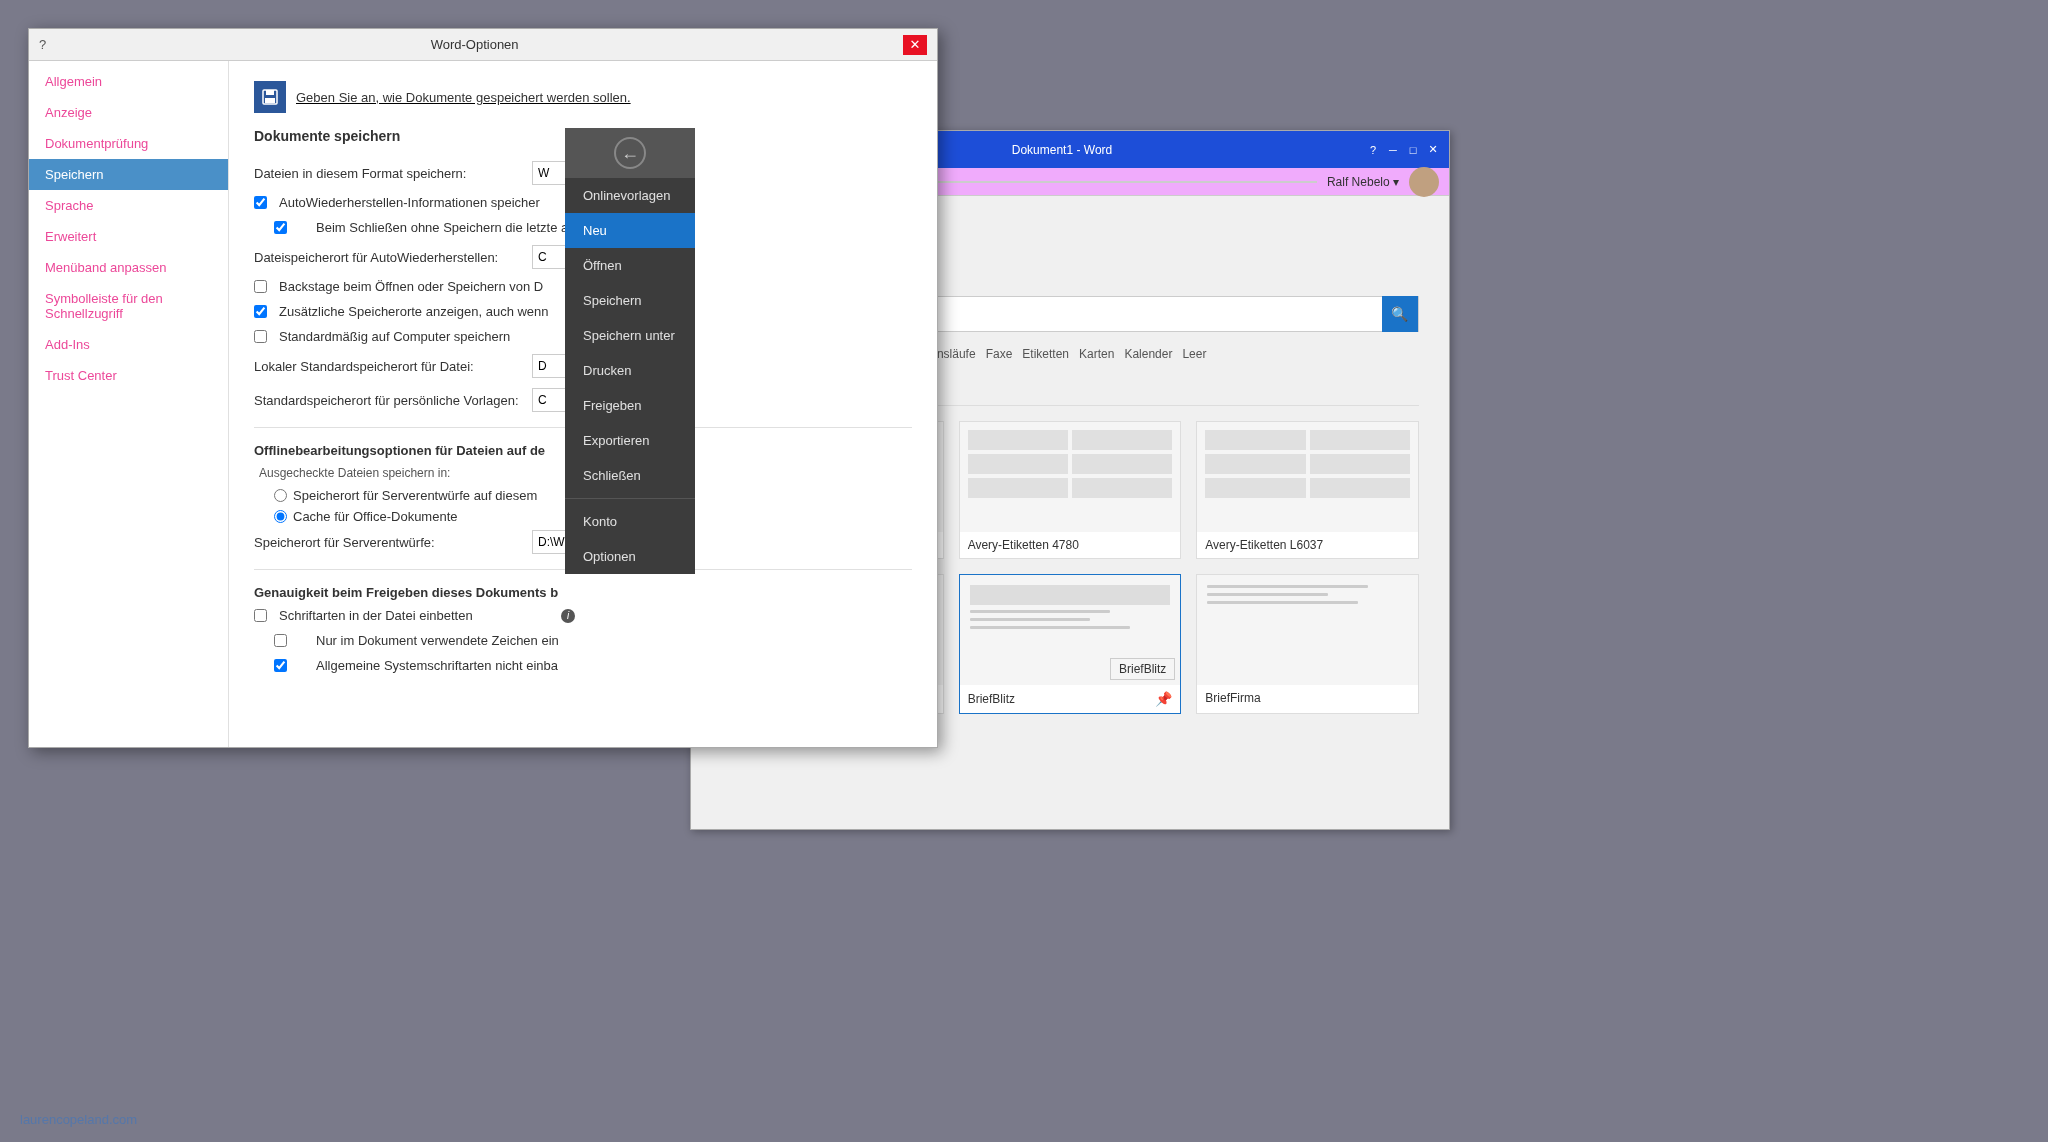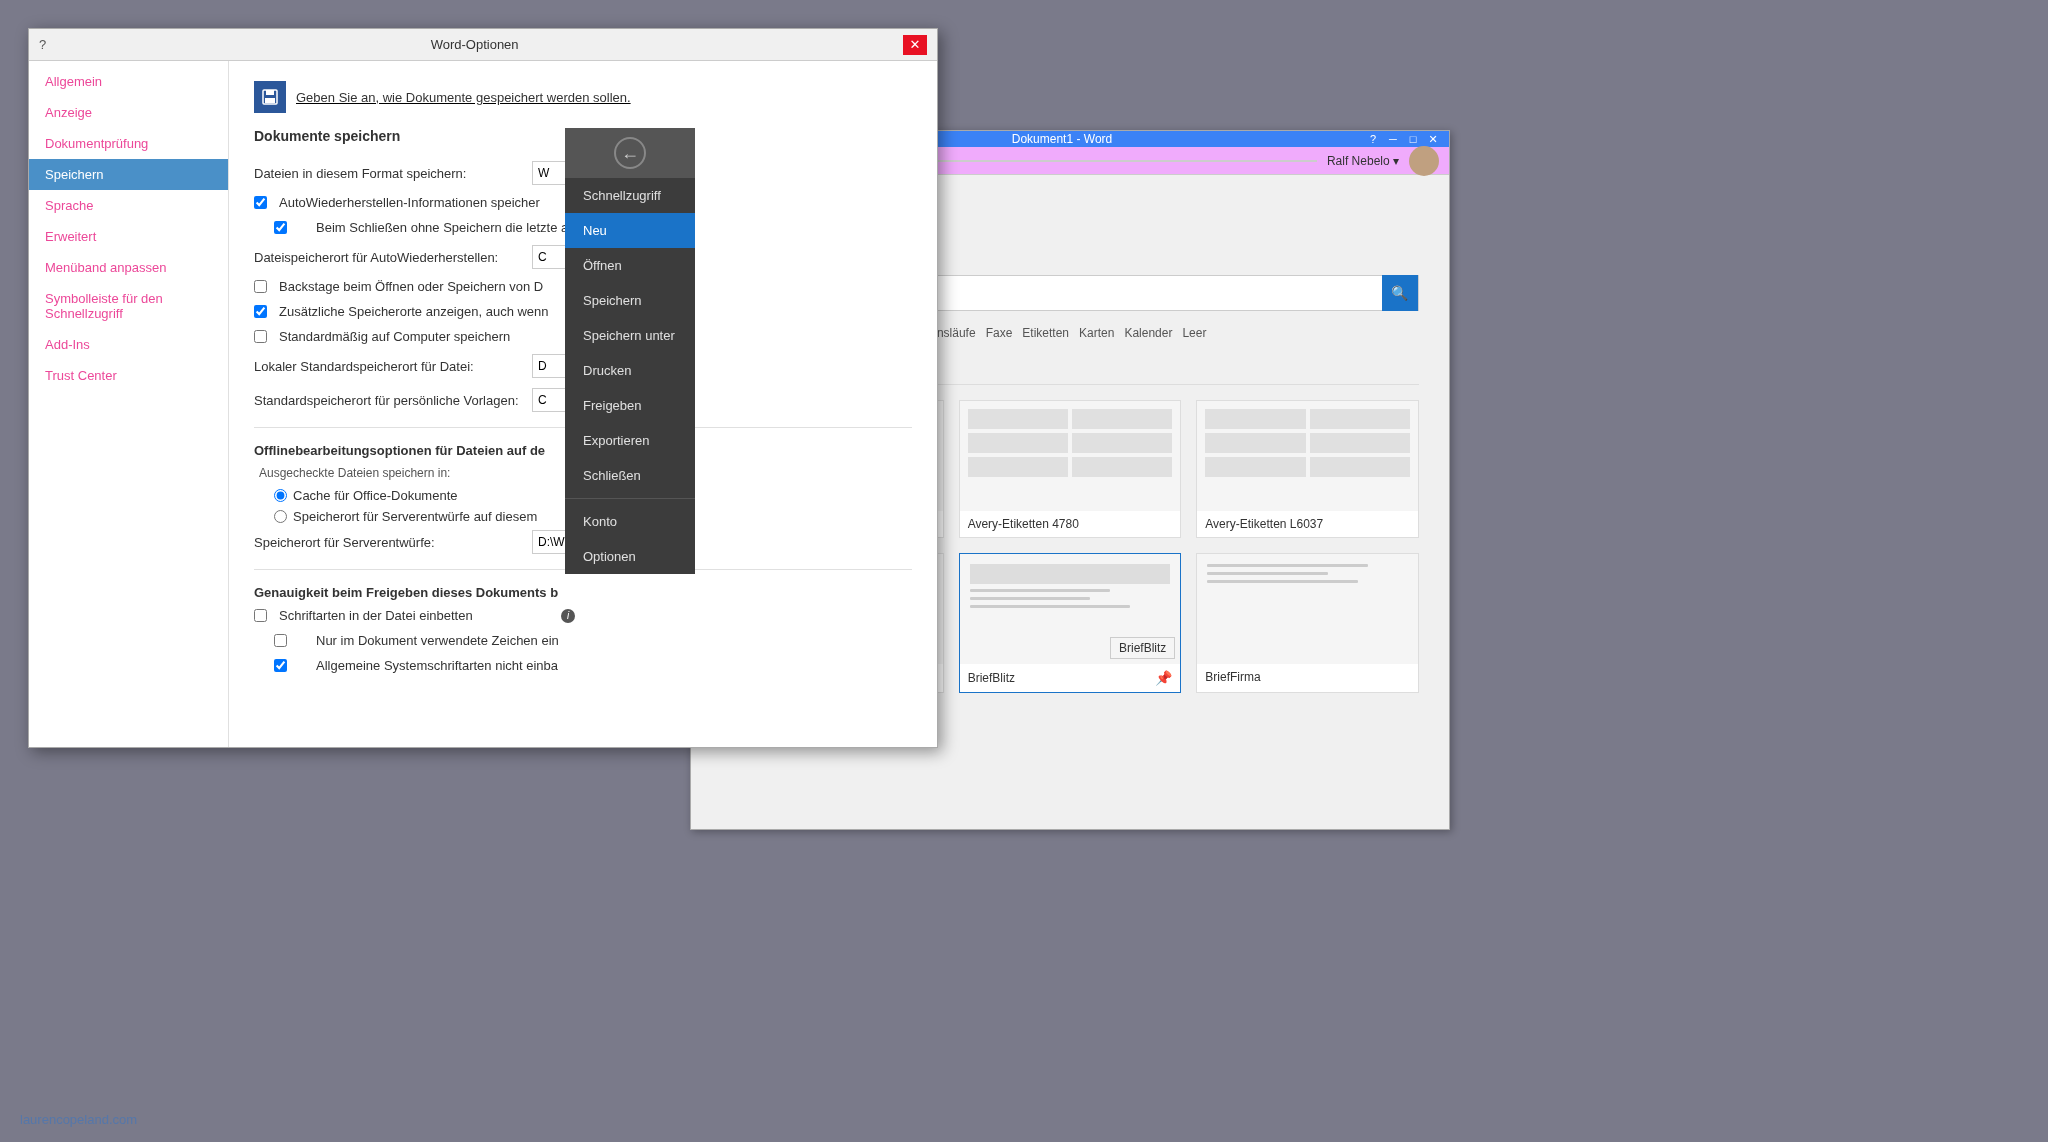--- a/index.html
+++ b/index.html
@@ -18,22 +18,22 @@
       position: absolute;
       left: 690px;
       top: 130px;
       width: 760px;
       height: 700px;
       background: #f0f0f0;
       border: 1px solid #aaa;
       box-shadow: 2px 2px 8px rgba(0,0,0,0.3);
     }
     .word-bg-titlebar {
-      background: #3b82f6;
-      height: 16px;
+      background: #1d4ed8;
+      height: 37px;
       display: flex;
       align-items: center;
       justify-content: space-between;
       padding: 0 8px;
       color: white;
     }
     .word-bg-titlebar-title {
       font-size: 12px;
       flex: 1;
       text-align: center;
@@ -639,26 +639,26 @@
         <label>Standardspeicherort für persönliche Vorlagen:</label>
         <input type="text" value="C" style="width: 100px;">
       </div>
 
       <hr class="section-divider">
 
       <div class="offline-section">
         <div class="offline-title">Offlinebearbeitungsoptionen für Dateien auf de</div>
         <div class="offline-sub">Ausgecheckte Dateien speichern in:</div>
         <div class="form-row radio-row">
+          <input type="radio" name="cache" style="">
+          <label>Speicherort für Serverentwürfe auf diesem</label>
+        </div>
+        <div class="form-row radio-row">
           <input type="radio" name="cache" checked="" style="">
           <label>Cache für Office-Dokumente</label>
-        </div>
-        <div class="form-row radio-row">
-          <input type="radio" name="cache" style="">
-          <label>Speicherort für Serverentwürfe auf diesem</label>
         </div>
         <div class="form-row">
           <label>Speicherort für Serverentwürfe:</label>
           <input type="text" value="D:\Windows 8 D" style="width: 150px;">
         </div>
       </div>
 
       <hr class="section-divider">
 
       <div class="accuracy-section">
@@ -678,21 +678,21 @@
         </div>
       </div>
     </div>
   </div>
 </div>
 
 <div class="dark-menu">
   <div class="dark-menu-back">
     <div class="back-circle">←</div>
   </div>
-  <div class="dark-menu-item">Schnellzugriff</div>
+  <div class="dark-menu-item">Onlinevorlagen</div>
   <div class="dark-menu-item active">Neu</div>
   <div class="dark-menu-item">Öffnen</div>
   <div class="dark-menu-item">Speichern</div>
   <div class="dark-menu-item">Speichern unter</div>
   <div class="dark-menu-item">Drucken</div>
   <div class="dark-menu-item">Freigeben</div>
   <div class="dark-menu-item">Exportieren</div>
   <div class="dark-menu-item">Schließen</div>
   <hr class="dark-menu-divider">
   <div class="dark-menu-item">Konto</div>

